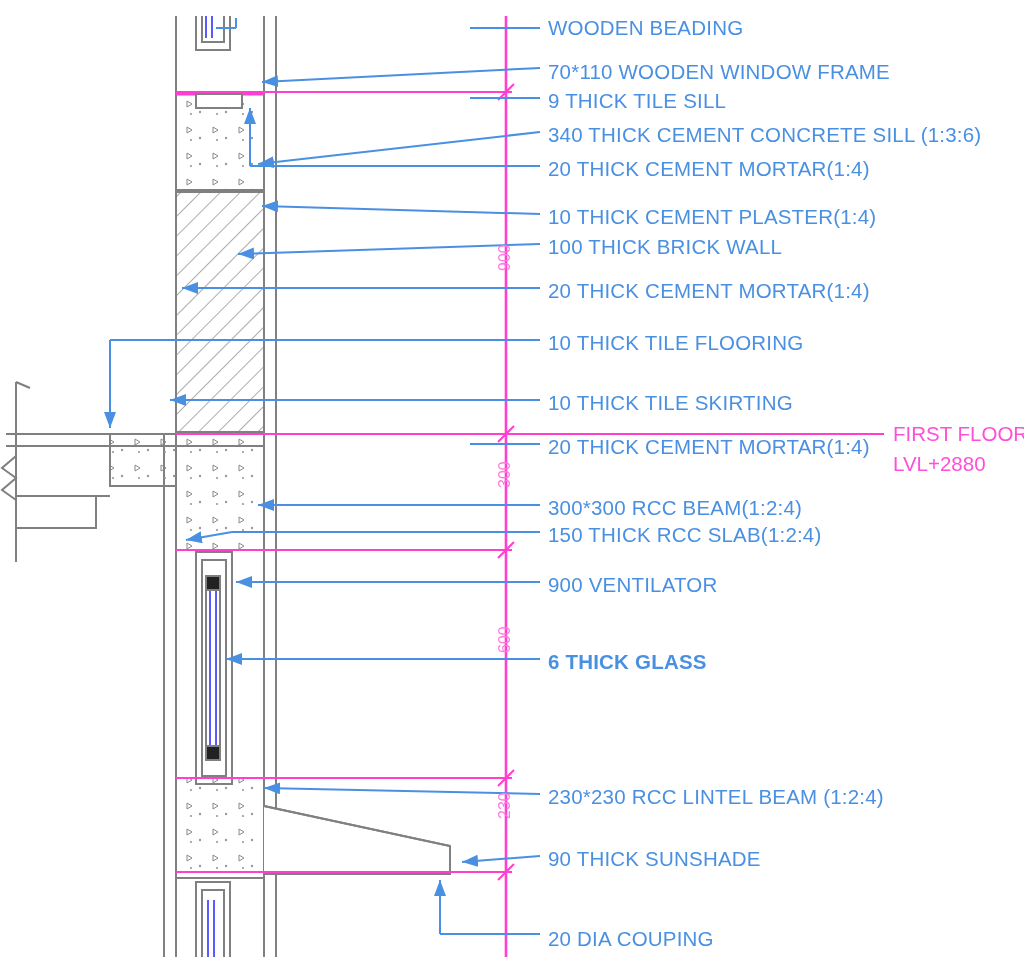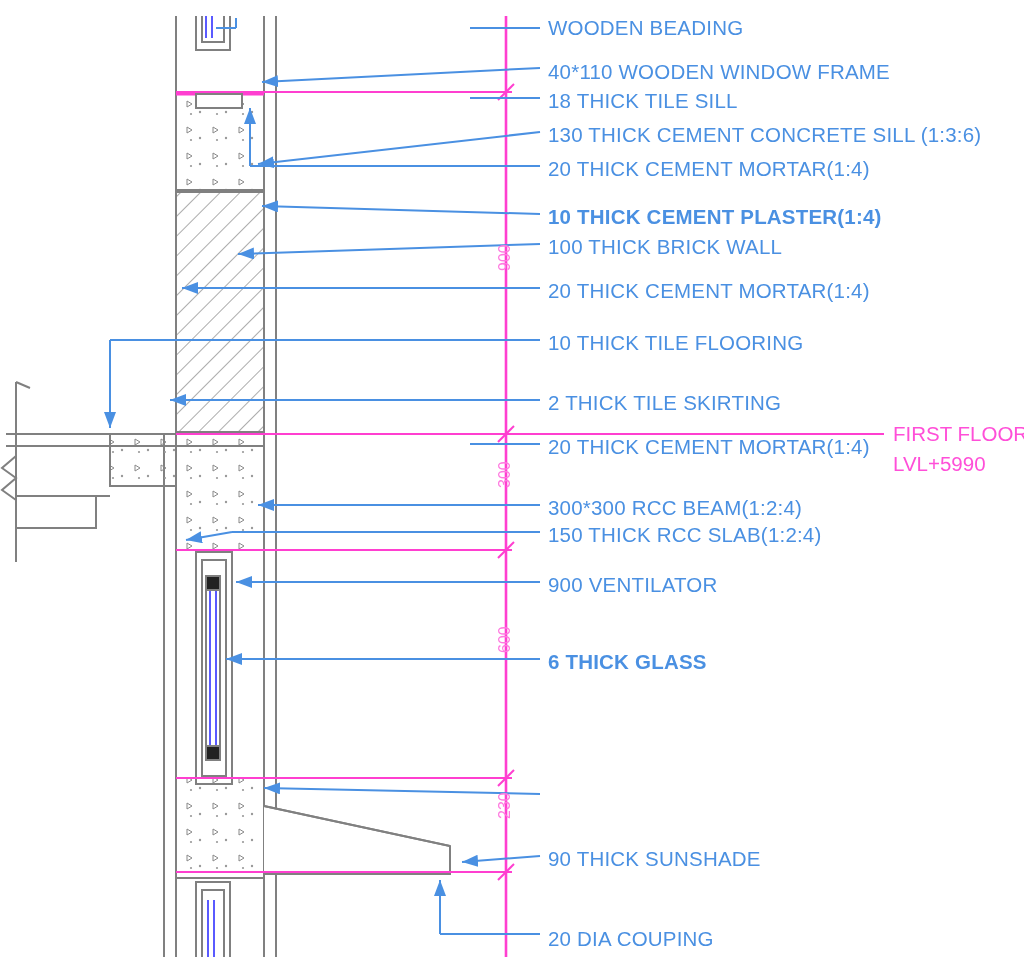--- a/index.html
+++ b/index.html
@@ -122,38 +122,39 @@
       <line x1="540" y1="778" x2="264" y2="772" marker-end="url(#arrow)"></line>
       <line x1="540" y1="840" x2="462" y2="846" marker-end="url(#arrow)"></line>
       <line x1="540" y1="918" x2="440" y2="918"></line>
       <line x1="440" y1="918" x2="440" y2="864" marker-end="url(#arrow)"></line>
     </g>
 
     <line x1="506" y1="418" x2="884" y2="418" stroke="#ff3fd0" stroke-width="2.2"></line>
   </svg>
 
   <div class="label" style="left:548px;top:0px;">WOODEN BEADING</div>
-  <div class="label" style="left:548px;top:44px;">40*110 WOODEN WINDOW FRAME</div>
-  <div class="label" style="left:548px;top:73px;">18 THICK TILE SILL</div>
-  <div class="label" style="left:548px;top:107px;">130 THICK CEMENT CONCRETE SILL (1:3:6)</div>
+  <div class="label" style="left:548px;top:44px;">70*110 WOODEN WINDOW FRAME</div>
+  <div class="label" style="left:548px;top:73px;">9 THICK TILE SILL</div>
+  <div class="label" style="left:548px;top:107px;">340 THICK CEMENT CONCRETE SILL (1:3:6)</div>
   <div class="label" style="left:548px;top:141px;">20 THICK CEMENT MORTAR(1:4)</div>
-  <div class="label" style="left:548px;top:189px;font-weight:bold;">10 THICK CEMENT PLASTER(1:4)</div>
+  <div class="label" style="left:548px;top:189px;">10 THICK CEMENT PLASTER(1:4)</div>
   <div class="label" style="left:548px;top:219px;">100  THICK BRICK WALL</div>
   <div class="label" style="left:548px;top:263px;">20 THICK CEMENT MORTAR(1:4)</div>
   <div class="label" style="left:548px;top:315px;text-align:right;">10 THICK TILE FLOORING</div>
-  <div class="label" style="left:548px;top:375px;">2 THICK TILE SKIRTING</div>
+  <div class="label" style="left:548px;top:375px;">10 THICK TILE SKIRTING</div>
   <div class="label" style="left:548px;top:419px;">20 THICK CEMENT MORTAR(1:4)</div>
   <div class="label" style="left:548px;top:480px;">300*300 RCC BEAM(1:2:4)</div>
   <div class="label" style="left:548px;top:507px;text-align:center;">150 THICK RCC SLAB(1:2:4)</div>
   <div class="label" style="left:548px;top:557px;">900 VENTILATOR</div>
   <div class="label" style="left:548px;top:634px;font-weight:bold;">6 THICK GLASS</div>
+  <div class="label" style="left:548px;top:769px;">230*230 RCC LINTEL BEAM (1:2:4)</div>
   <div class="label" style="left:548px;top:831px;">90 THICK SUNSHADE</div>
   <div class="label" style="left:548px;top:911px;">20 DIA COUPING</div>
 
   <div class="lvl" style="left:893px;top:406px;">FIRST FLOOR</div>
-  <div class="lvl" style="left:893px;top:436px;">LVL+5990</div>
+  <div class="lvl" style="left:893px;top:436px;">LVL+2880</div>
 
   <div class="dim" style="left:496px;top:255px;transform:rotate(-90deg);">900</div>
   <div class="dim" style="left:496px;top:472px;transform:rotate(-90deg);">300</div>
   <div class="dim" style="left:496px;top:637px;transform:rotate(-90deg);">600</div>
   <div class="dim" style="left:496px;top:803px;transform:rotate(-90deg);">230</div>
 
 </div>
 
 </body></html>

